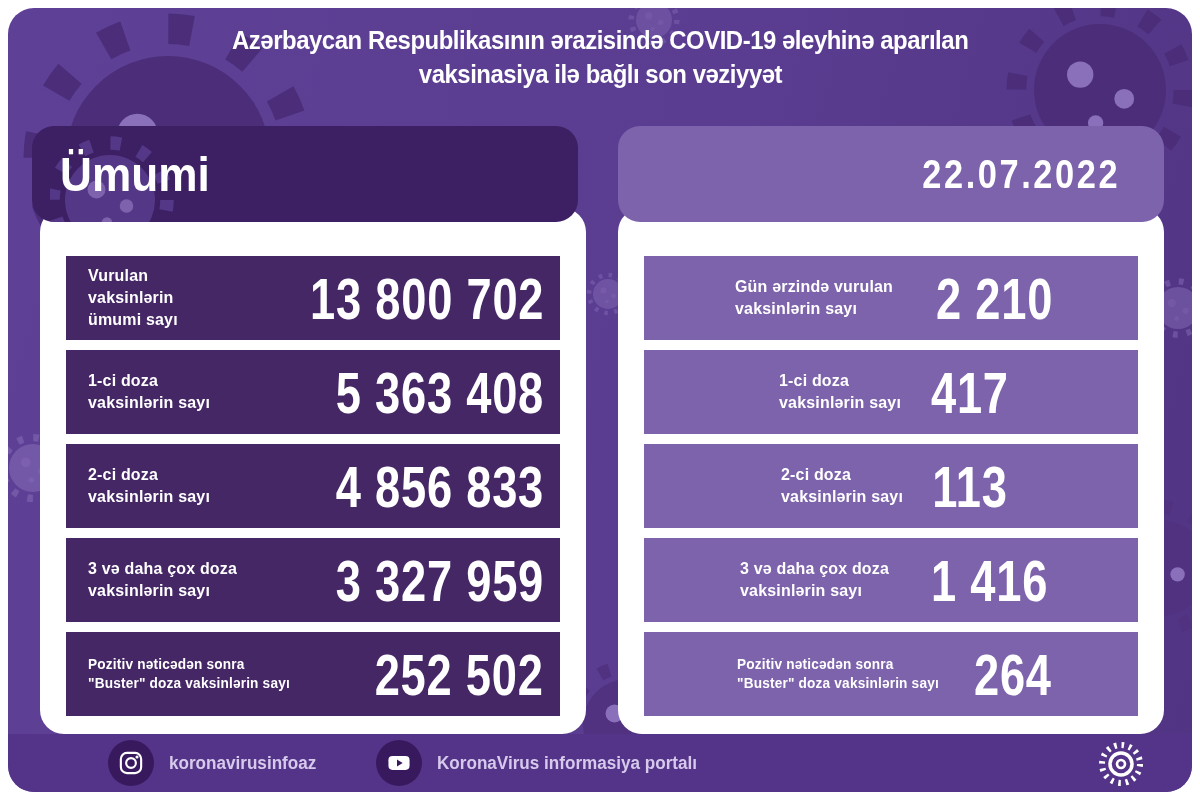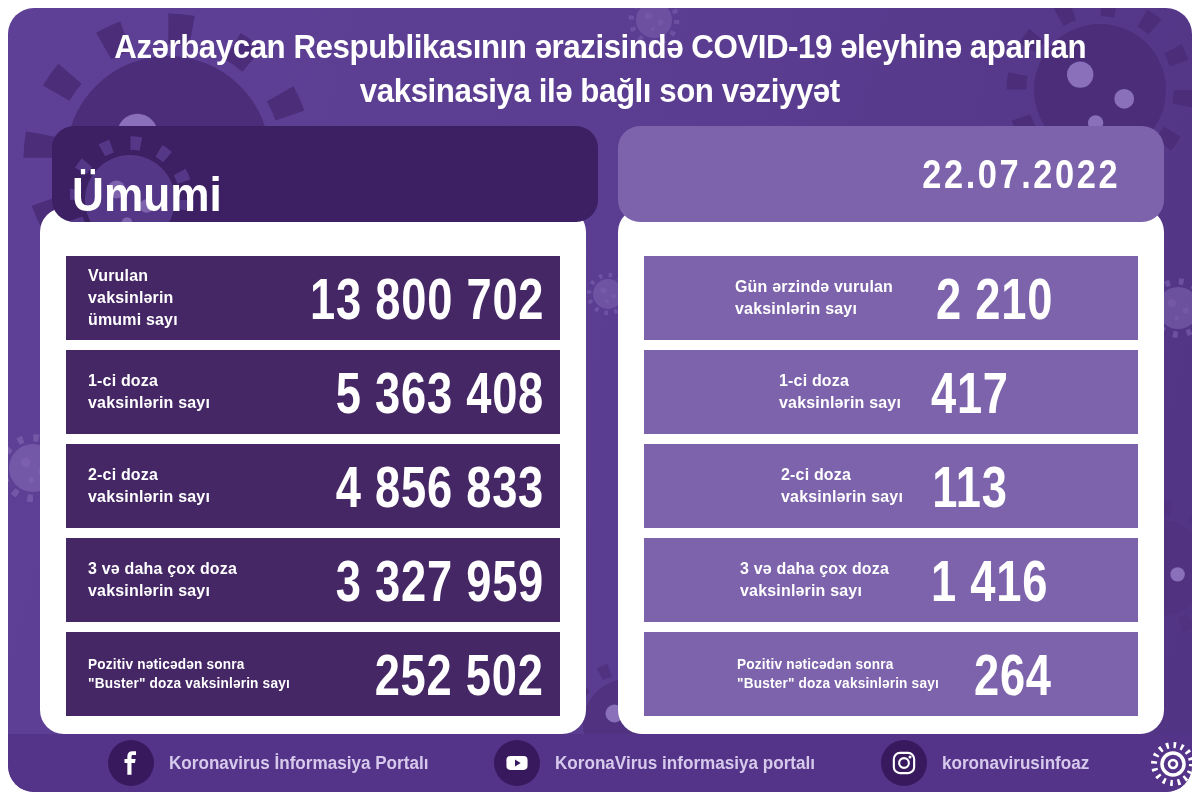--- a/index.html
+++ b/index.html
@@ -7,26 +7,26 @@
     font-family:"Liberation Sans", sans-serif; overflow:hidden; }
   .canvas { position:relative; width:1200px; height:800px; background:#ffffff; }
 
   .card { position:absolute; left:8px; top:8px; width:1184px; height:784px;
     background:linear-gradient(105deg,#5e4096 0%,#5a3c90 55%,#523484 100%);
     border-radius:26px; overflow:hidden; }
 
   svg.decor-layer { position:absolute; inset:0; width:100%; height:100%; z-index:0; pointer-events:none; }
 
   .title { position:absolute; top:16px; left:0; right:0; z-index:1; text-align:center;
-    color:#fff; font-weight:bold; font-size:34px; line-height:1.3; }
+    color:#fff; font-weight:bold; font-size:26px; line-height:1.3; }
   .title .tline { display:inline-block; transform:scaleX(0.92); letter-spacing:-0.5px; white-space:nowrap; }
 
   .panel-header { position:absolute; top:118px; width:546px; height:96px; border-radius:22px;
     z-index:3; display:flex; align-items:center; overflow:hidden; color:#fff; }
-  .panel-header.left-h { left:44px; background:#3c2063; padding-left:20px;align-items:flex-end; }
+  .panel-header.left-h { left:24px; background:#3c2063; padding-left:28px; }
   .panel-header.right-h { left:610px; background:#7d63ab; justify-content:flex-end; padding-right:44px; }
   .header-virus { position:absolute; left:18px; top:4px; width:150px; height:150px; opacity:.85; }
   .h-label { position:relative; display:inline-block; font-size:48px; font-weight:bold;
     transform:scaleX(0.92); transform-origin:left center; letter-spacing:0; }
   .h-date { display:inline-block; font-size:40px; font-weight:bold; letter-spacing:3px;
     transform:scaleX(0.86); transform-origin:right center; }
 
   .panel-body { position:absolute; top:200px; width:546px; height:526px; background:#fff;
     border-radius:24px; z-index:2; padding:48px 26px 0 26px; }
   .panel-body.left-b { left:32px; }
@@ -146,43 +146,35 @@
         <span class="row-label">Pozitiv nəticədən sonra
 "Buster" doza vaksinlərin sayı</span>
         <span class="row-value">264</span>
       </div>
     </div>
 
     <div class="footer">
       <div class="social">
         <span class="icon-circle">
           <svg width="26" height="26" viewBox="0 0 32 32">
-            <path fill="#ffffff" d="M18.6 6.2h3.6V1.4h-4.4c-3.9 0-6.3 2.4-6.3 6.2v3.5H8v4.9h3.5V30.6h5.1V16h4.3l.8-4.9h-5.1V8.4c0-1.6.6-2.2 2-2.2z"></path>
+            <rect x="3.5" y="3.5" width="25" height="25" rx="7.5" fill="none" stroke="#ffffff" stroke-width="2.6"></rect>
+            <circle cx="16" cy="16" r="6" fill="none" stroke="#ffffff" stroke-width="2.6"></circle>
+            <circle cx="23.4" cy="8.6" r="1.9" fill="#ffffff"></circle>
           </svg>
         </span>
-        <span class="social-label">Koronavirus İnformasiya Portalı</span>
+        <span class="social-label">koronavirusinfoaz</span>
       </div>
       <div class="social">
         <span class="icon-circle">
           <svg width="26" height="26" viewBox="0 0 32 32">
             <rect x="3" y="7.5" width="26" height="17" rx="5" fill="#ffffff"></rect>
             <path d="M13.5 11.8l7 4.2-7 4.2z" fill="#38195e"></path>
           </svg>
         </span>
         <span class="social-label">KoronaVirus informasiya portalı</span>
-      </div>
-      <div class="social">
-        <span class="icon-circle">
-          <svg width="26" height="26" viewBox="0 0 32 32">
-            <rect x="3.5" y="3.5" width="25" height="25" rx="7.5" fill="none" stroke="#ffffff" stroke-width="2.6"></rect>
-            <circle cx="16" cy="16" r="6" fill="none" stroke="#ffffff" stroke-width="2.6"></circle>
-            <circle cx="23.4" cy="8.6" r="1.9" fill="#ffffff"></circle>
-          </svg>
-        </span>
-        <span class="social-label">koronavirusinfoaz</span>
       </div>
       <div class="brand">
         <svg class="brand-icon" viewBox="-24 -24 48 48">
           <circle r="19" fill="none" stroke="#ffffff" stroke-width="6" stroke-dasharray="2.6 4.86"></circle>
           <circle r="11" fill="none" stroke="#ffffff" stroke-width="3.5"></circle>
           <circle r="4" fill="none" stroke="#ffffff" stroke-width="2.6"></circle>
         </svg>
 
       </div>
     </div>

